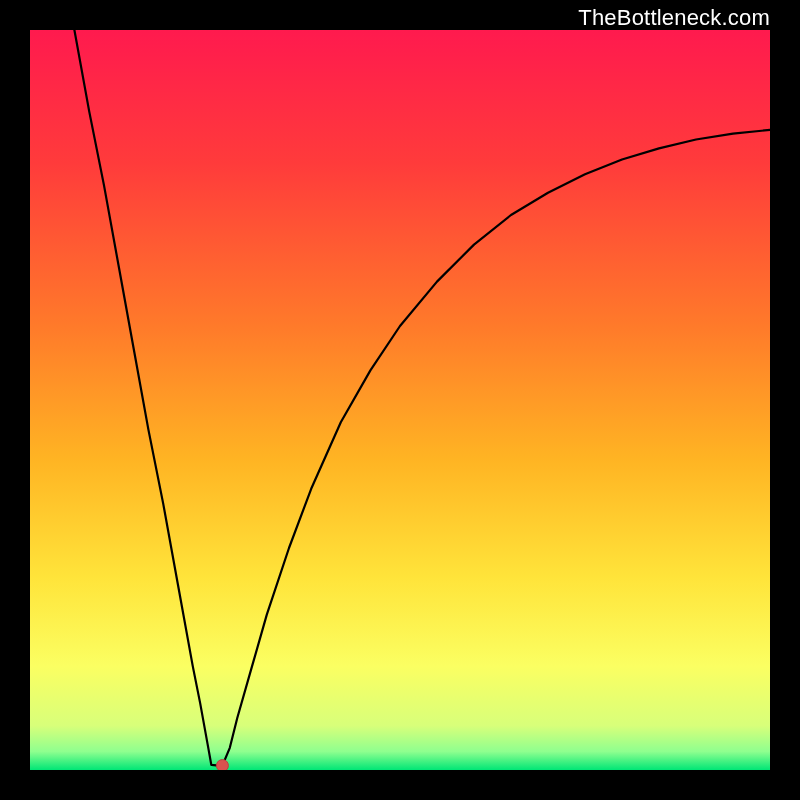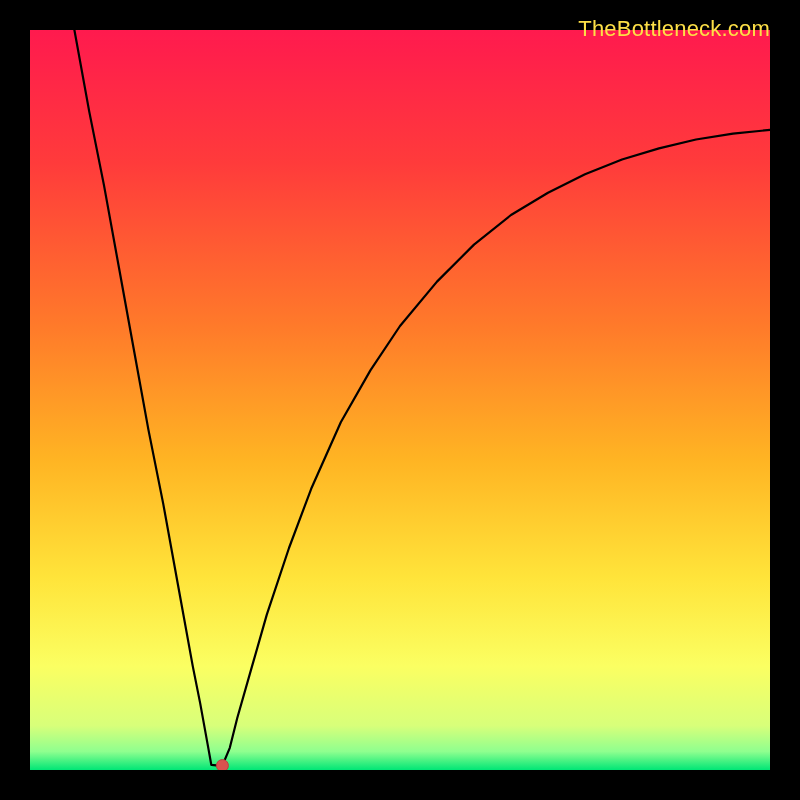--- a/index.html
+++ b/index.html
@@ -18,23 +18,23 @@
   }
   .plot-area {
     position: absolute;
     left: 30px;
     top: 30px;
     width: 740px;
     height: 740px;
   }
   .watermark {
     position: absolute;
-    top: 16px;
+    top: 5px;
     right: 30px;
-    color: #fde047;
+    color: #ffffff;
     font-size: 22px;
     font-family: Arial, Helvetica, sans-serif;
     letter-spacing: 0.2px;
   }
 </style>
 </head>
 <body>
 
 <div class="frame">
   <svg class="plot-area" viewBox="0 0 740 740" preserveAspectRatio="none">

